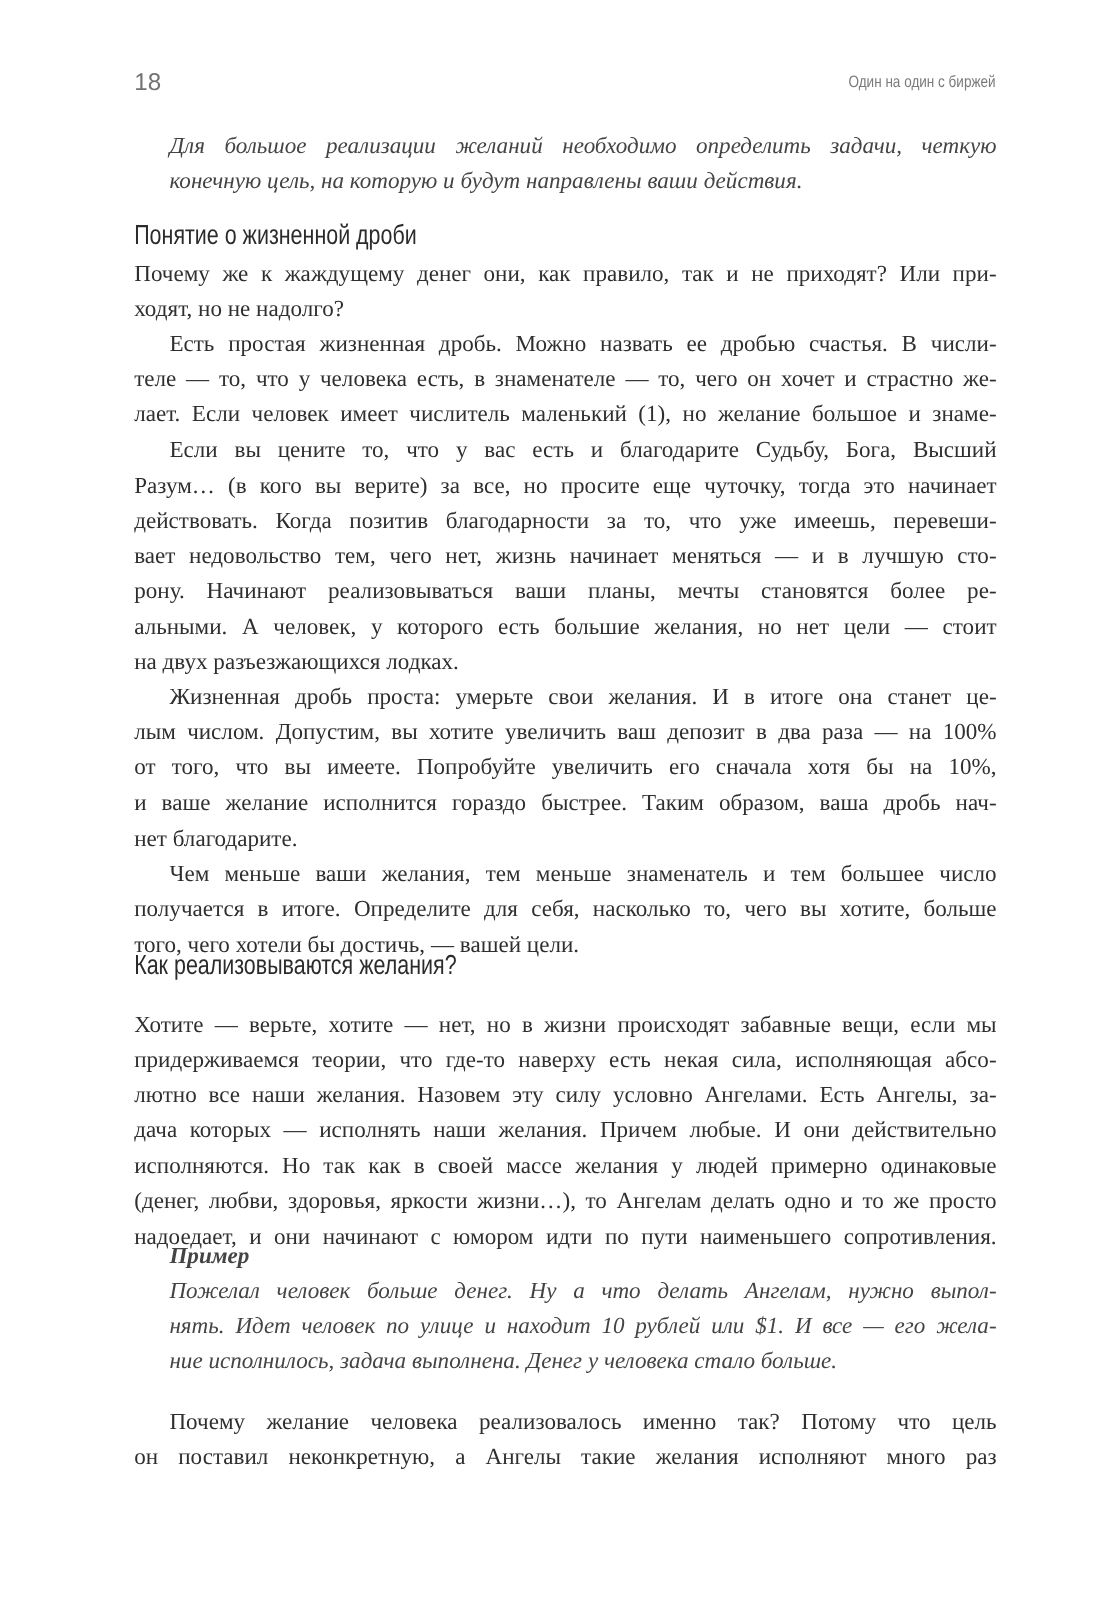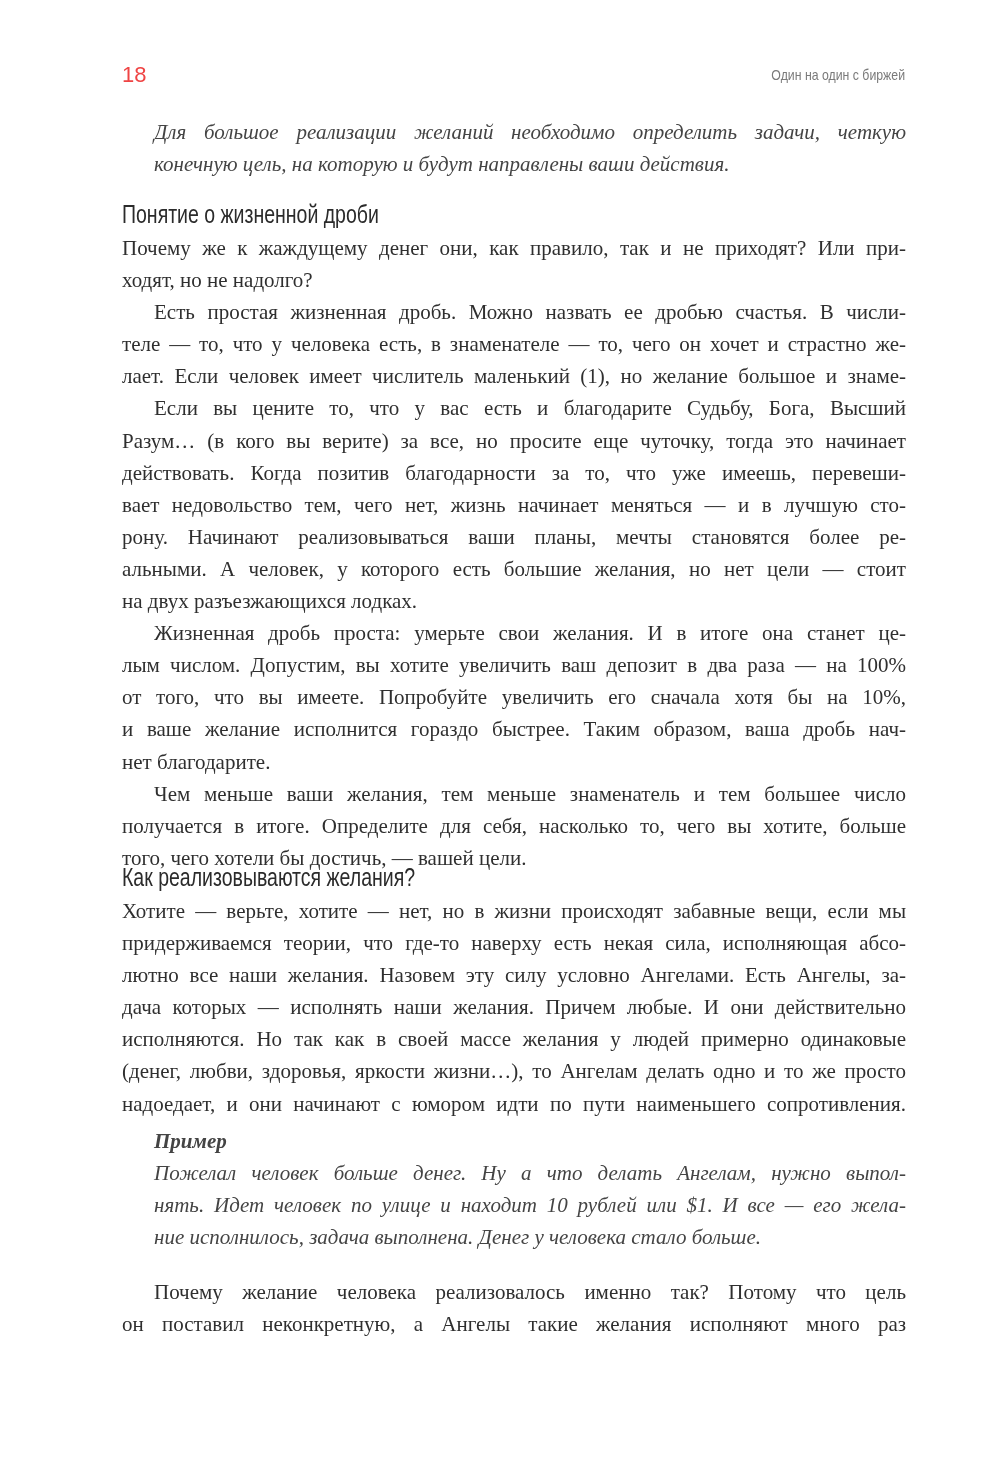--- a/index.html
+++ b/index.html
@@ -7,21 +7,21 @@
       width: 1000px; height: 1460px;
       background: #ffffff;
       position: relative;
       overflow: hidden;
       color: #2f2f2f;
       font-family: "Liberation Serif", "DejaVu Serif", serif;
     }
     .page-number {
       position: absolute; left: 122px; top: 62px;
       font-family: "Liberation Sans", "DejaVu Sans", sans-serif;
-      font-size: 22px; color: #ef4444;
+      font-size: 22px; color: #737373;
     }
     .running-head {
       position: absolute; right: 95px; top: 66px;
       font-family: "Liberation Sans", "DejaVu Sans", sans-serif;
       font-size: 15px; color: #7a7a7a;
       transform: scaleX(0.82); transform-origin: right center;
     }
     .block { position: absolute; left: 122px; width: 784px; }
     .line {
       display: block; white-space: nowrap;
@@ -75,21 +75,21 @@
     <span class="line">от того, что вы имеете. Попробуйте увеличить его сначала хотя бы на 10%,</span>
     <span class="line">и ваше желание исполнится гораздо быстрее. Таким образом, ваша дробь нач-</span>
     <span class="line last">нет благодарите.</span>
     <span class="line indent">Чем меньше ваши желания, тем меньше знаменатель и тем большее число</span>
     <span class="line">получается в итоге. Определите для себя, насколько то, чего вы хотите, больше</span>
     <span class="line last">того, чего хотели бы достичь, — вашей цели.</span>
   </div>
 
   <div class="heading" style="top:863px;">Как реализовываются желания?</div>
 
-  <div class="block" style="top:895px;">
+  <div class="block" style="top:915px;">
     <span class="line">Хотите — верьте, хотите — нет, но в жизни происходят забавные вещи, если мы</span>
     <span class="line">придерживаемся теории, что где-то наверху есть некая сила, исполняющая абсо-</span>
     <span class="line">лютно все наши желания. Назовем эту силу условно Ангелами. Есть Ангелы, за-</span>
     <span class="line">дача которых — исполнять наши желания. Причем любые. И они действительно</span>
     <span class="line">исполняются. Но так как в своей массе желания у людей примерно одинаковые</span>
     <span class="line">(денег, любви, здоровья, яркости жизни…), то Ангелам делать одно и то же просто</span>
     <span class="line">надоедает, и они начинают с юмором идти по пути наименьшего сопротивления.</span>
   </div>
 
   <div class="block example italic" style="top:1125px;">

